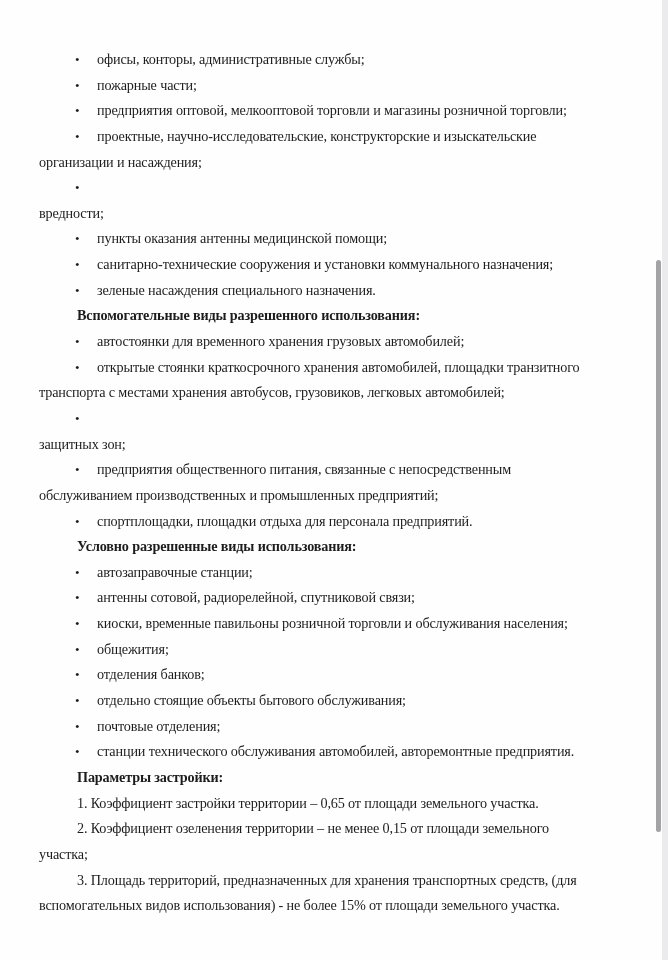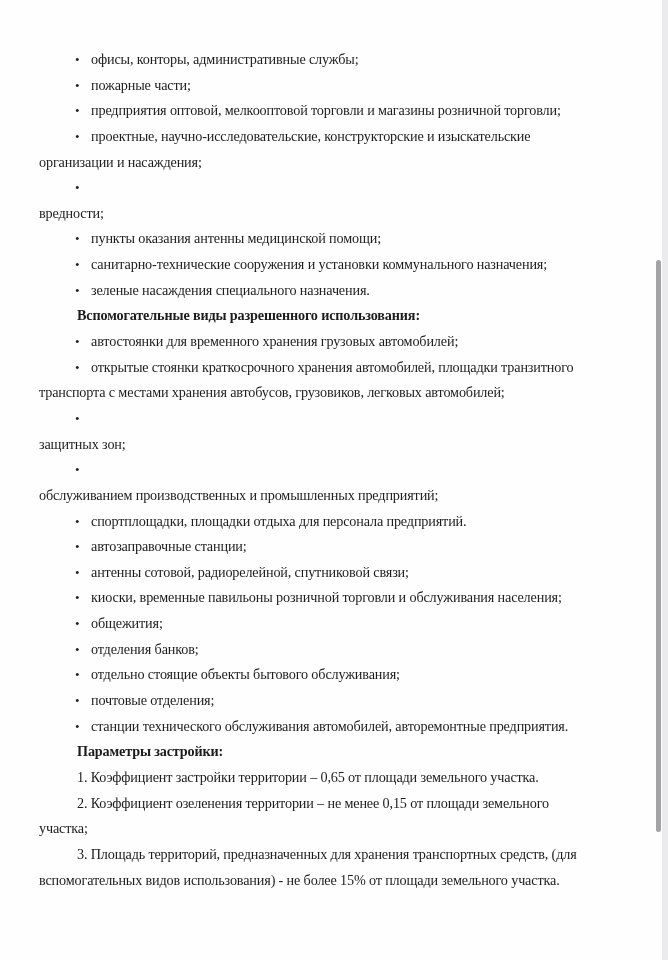--- a/index.html
+++ b/index.html
@@ -12,21 +12,21 @@
   .page { position:absolute; left:0; top:0; width:662px; height:960px; background:#fefefe; }
   .gutter { position:absolute; left:662px; top:0; width:6px; height:960px; background:#ebebee; }
   .thumb { position:absolute; left:656px; top:260px; width:5px; height:572px; background:#a3a3a5; border-radius:3px; }
   .doc {
     position:absolute; left:39px; top:47px; width:560px;
     font-size:14.2px; line-height:25.65px; letter-spacing:-0.15px;
   }
   .line { white-space:nowrap; height:25.65px; }
   .bul { padding-left:38px; position:relative; }
   .bul .dot { position:absolute; left:36px; top:0; font-size:13px; }
-  .bul .txt { margin-left:14px; }
+  .bul .txt { margin-left:20px; }
   .indent { padding-left:38px; }
   .h { font-weight:bold; padding-left:38px; }
   .hi { font-weight:bold; padding-left:38px; }
   .cont { padding-left:0; }
 </style>
 </head>
 <body>
 
 <div class="page">
   <div class="doc">
@@ -65,27 +65,28 @@
         </div>
         <div>
           <div class="line bul"><span class="dot">•</span><span class="txt">открытые стоянки краткосрочного хранения автомобилей, площадки транзитного</span></div>
           <div class="line cont">транспорта с местами хранения автобусов, грузовиков, легковых автомобилей;</div>
         </div>
         <div>
           <div class="line bul"><span class="dot">•</span></div>
           <div class="line cont">защитных зон;</div>
         </div>
         <div>
-          <div class="line bul"><span class="dot">•</span></div>
+          <div class="line bul"><span class="dot">•</span><span class="txt">предприятия общественного питания, связанные с непосредственным</span></div>
           <div class="line cont">обслуживанием производственных и промышленных предприятий;</div>
         </div>
         <div>
           <div class="line bul"><span class="dot">•</span><span class="txt">спортплощадки, площадки отдыха для персонала предприятий.</span></div>
         </div>
       </div>
+    <div class="line h">Условно разрешенные виды использования:</div>
     <div id="conditional">
         <div>
           <div class="line bul"><span class="dot">•</span><span class="txt">автозаправочные станции;</span></div>
         </div>
         <div>
           <div class="line bul"><span class="dot">•</span><span class="txt">антенны сотовой, радиорелейной, спутниковой связи;</span></div>
         </div>
         <div>
           <div class="line bul"><span class="dot">•</span><span class="txt">киоски, временные павильоны розничной торговли и обслуживания населения;</span></div>
         </div>

